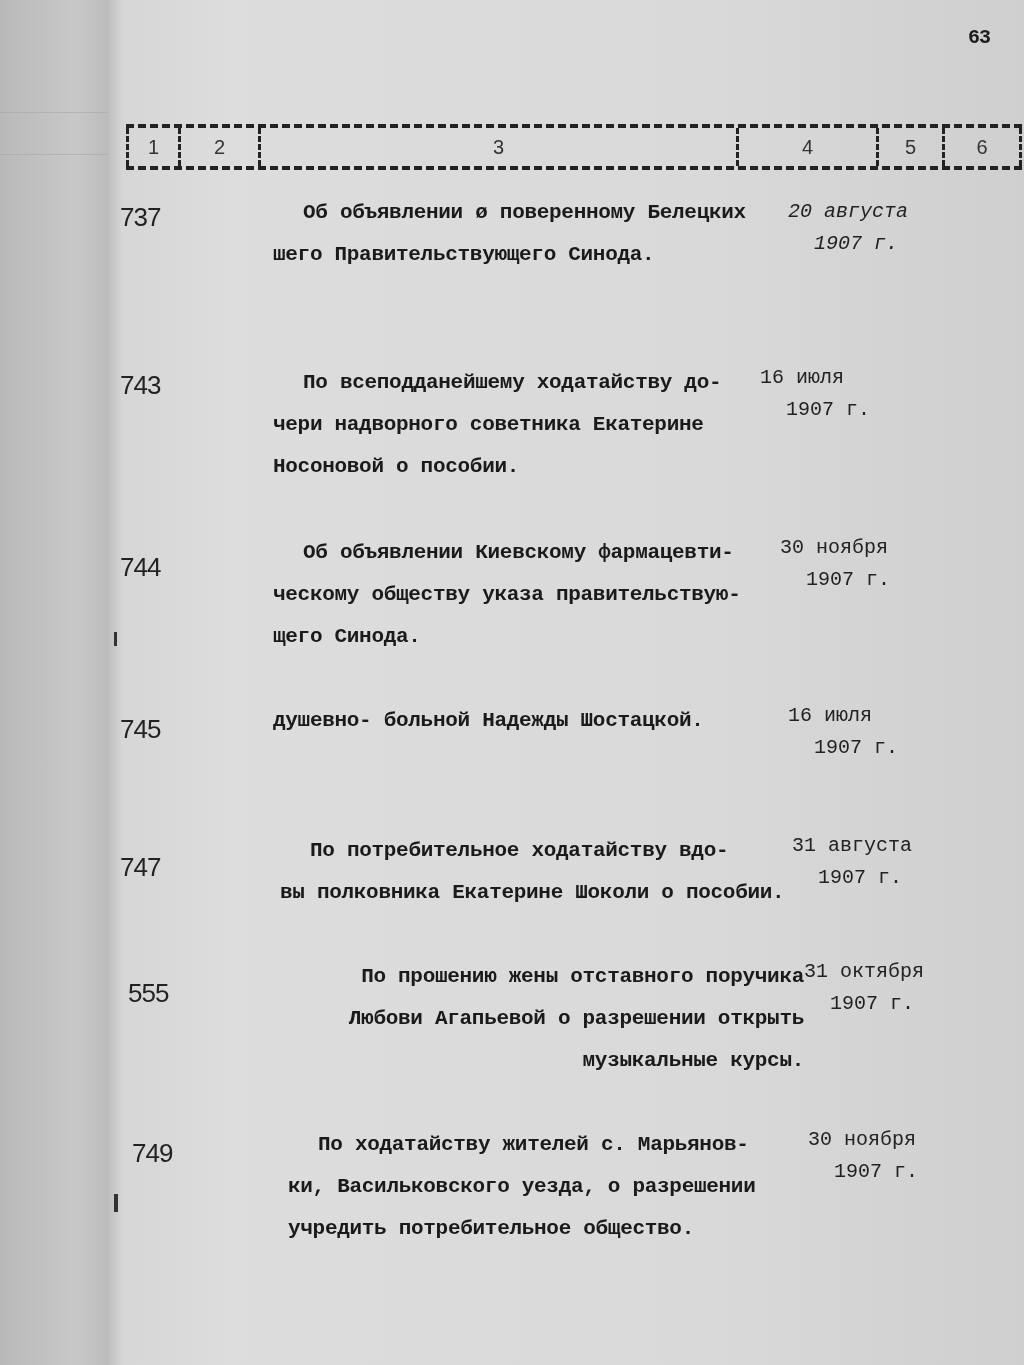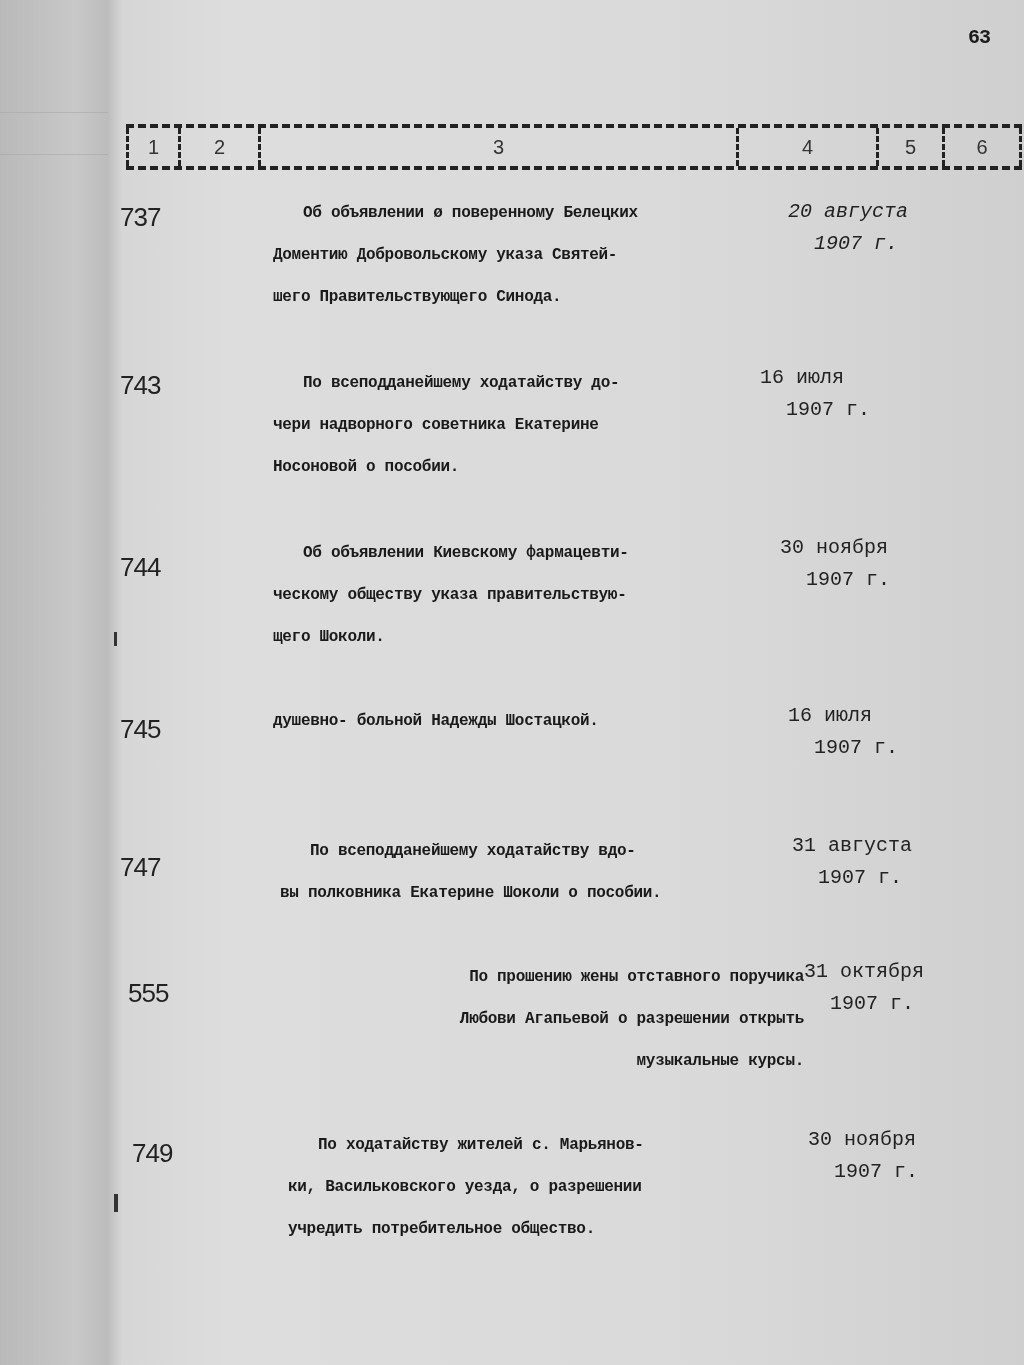--- a/index.html
+++ b/index.html
@@ -36,21 +36,21 @@
       border-left: 3px dashed #222;
     }
     .header-cell:last-child { border-right: 3px dashed #222; }
     .entry { position: absolute; left: 0; width: 916px; }
     .entry-num {
       position: absolute; left: 12px; font-size: 26px;
       font-family: "Liberation Sans", "DejaVu Sans", sans-serif; letter-spacing: -1px; color: #222;
     }
     .entry-text {
       position: absolute; left: 165px; width: 520px;
-      font-size: 16px; font-weight: bold; line-height: 42px; color: #1a1a1a;
+      font-size: 21px; font-weight: bold; line-height: 42px; color: #1a1a1a;
       letter-spacing: -0.3px;
     }
     .entry-text .line { display: block; white-space: nowrap; }
     .entry-text .line.indent { padding-left: 30px; }
     .entry-date {
       position: absolute; left: 680px; width: 140px;
       font-size: 20px; line-height: 32px; color: #222;
       font-family: "Liberation Mono", monospace; white-space: nowrap;
     }
     .entry-date .year { display: block; padding-left: 26px; }
@@ -76,21 +76,20 @@
     <div class="header-cell" style="width:478px;">3</div>
     <div class="header-cell" style="width:140px;">4</div>
     <div class="header-cell" style="width:66px;">5</div>
     <div class="header-cell" style="width:80px;">6</div>
   </div>
 
   <div class="entry" style="top:196px;">
     <div class="entry-num" style="top:6px;">737</div>
     <div class="entry-text" style="top:-4px;">
       <span class="line indent">Об объявлении ø поверенному Белецких</span>
-      <span class="line">Доментию Добровольскому указа Святей-</span>
       <span class="line">шего Правительствующего Синода.</span>
     </div>
     <div class="entry-date" style="top:0px;font-style:italic;">
       <span class="day">20 августа</span>
       <span class="year">1907 г.</span>
     </div>
   </div>
 
   <div class="entry" style="top:362px;">
     <div class="entry-num" style="top:8px;">743</div>
@@ -104,21 +103,21 @@
       <span class="year">1907 г.</span>
     </div>
   </div>
 
   <div class="entry" style="top:532px;">
     <div class="entry-num" style="top:20px;">744</div>
     <div class="mark" style="top:100px;"></div>
     <div class="entry-text" style="top:0px;">
       <span class="line indent">Об объявлении Киевскому фармацевти-</span>
       <span class="line">ческому обществу указа правительствую-</span>
-      <span class="line">щего Шоколи.</span>
+      <span class="line">щего Синода.</span>
     </div>
     <div class="entry-date" style="top:0px; left:672px;">
       <span class="day">30 ноября</span>
       <span class="year">1907 г.</span>
     </div>
   </div>
 
   <div class="entry" style="top:700px;">
     <div class="entry-num" style="top:14px;">745</div>
     <div class="entry-text" style="top:0px;">
@@ -126,21 +125,21 @@
     </div>
     <div class="entry-date" style="top:0px; left:680px;">
       <span class="day">16 июля</span>
       <span class="year">1907 г.</span>
     </div>
   </div>
 
   <div class="entry" style="top:830px;">
     <div class="entry-num" style="top:22px;">747</div>
     <div class="entry-text" style="top:0px; left:172px;">
-      <span class="line indent">По всеподданейшему ходатайству вдо-</span>
+      <span class="line indent">По потребительное ходатайству вдо-</span>
       <span class="line">вы полковника Екатерине Шоколи о пособии.</span>
     </div>
     <div class="entry-date" style="top:0px; left:684px;">
       <span class="day">31 августа</span>
       <span class="year">1907 г.</span>
     </div>
   </div>
 
   <div class="entry" style="top:956px;">
     <div class="entry-num" style="top:22px; left:20px;">555</div>

